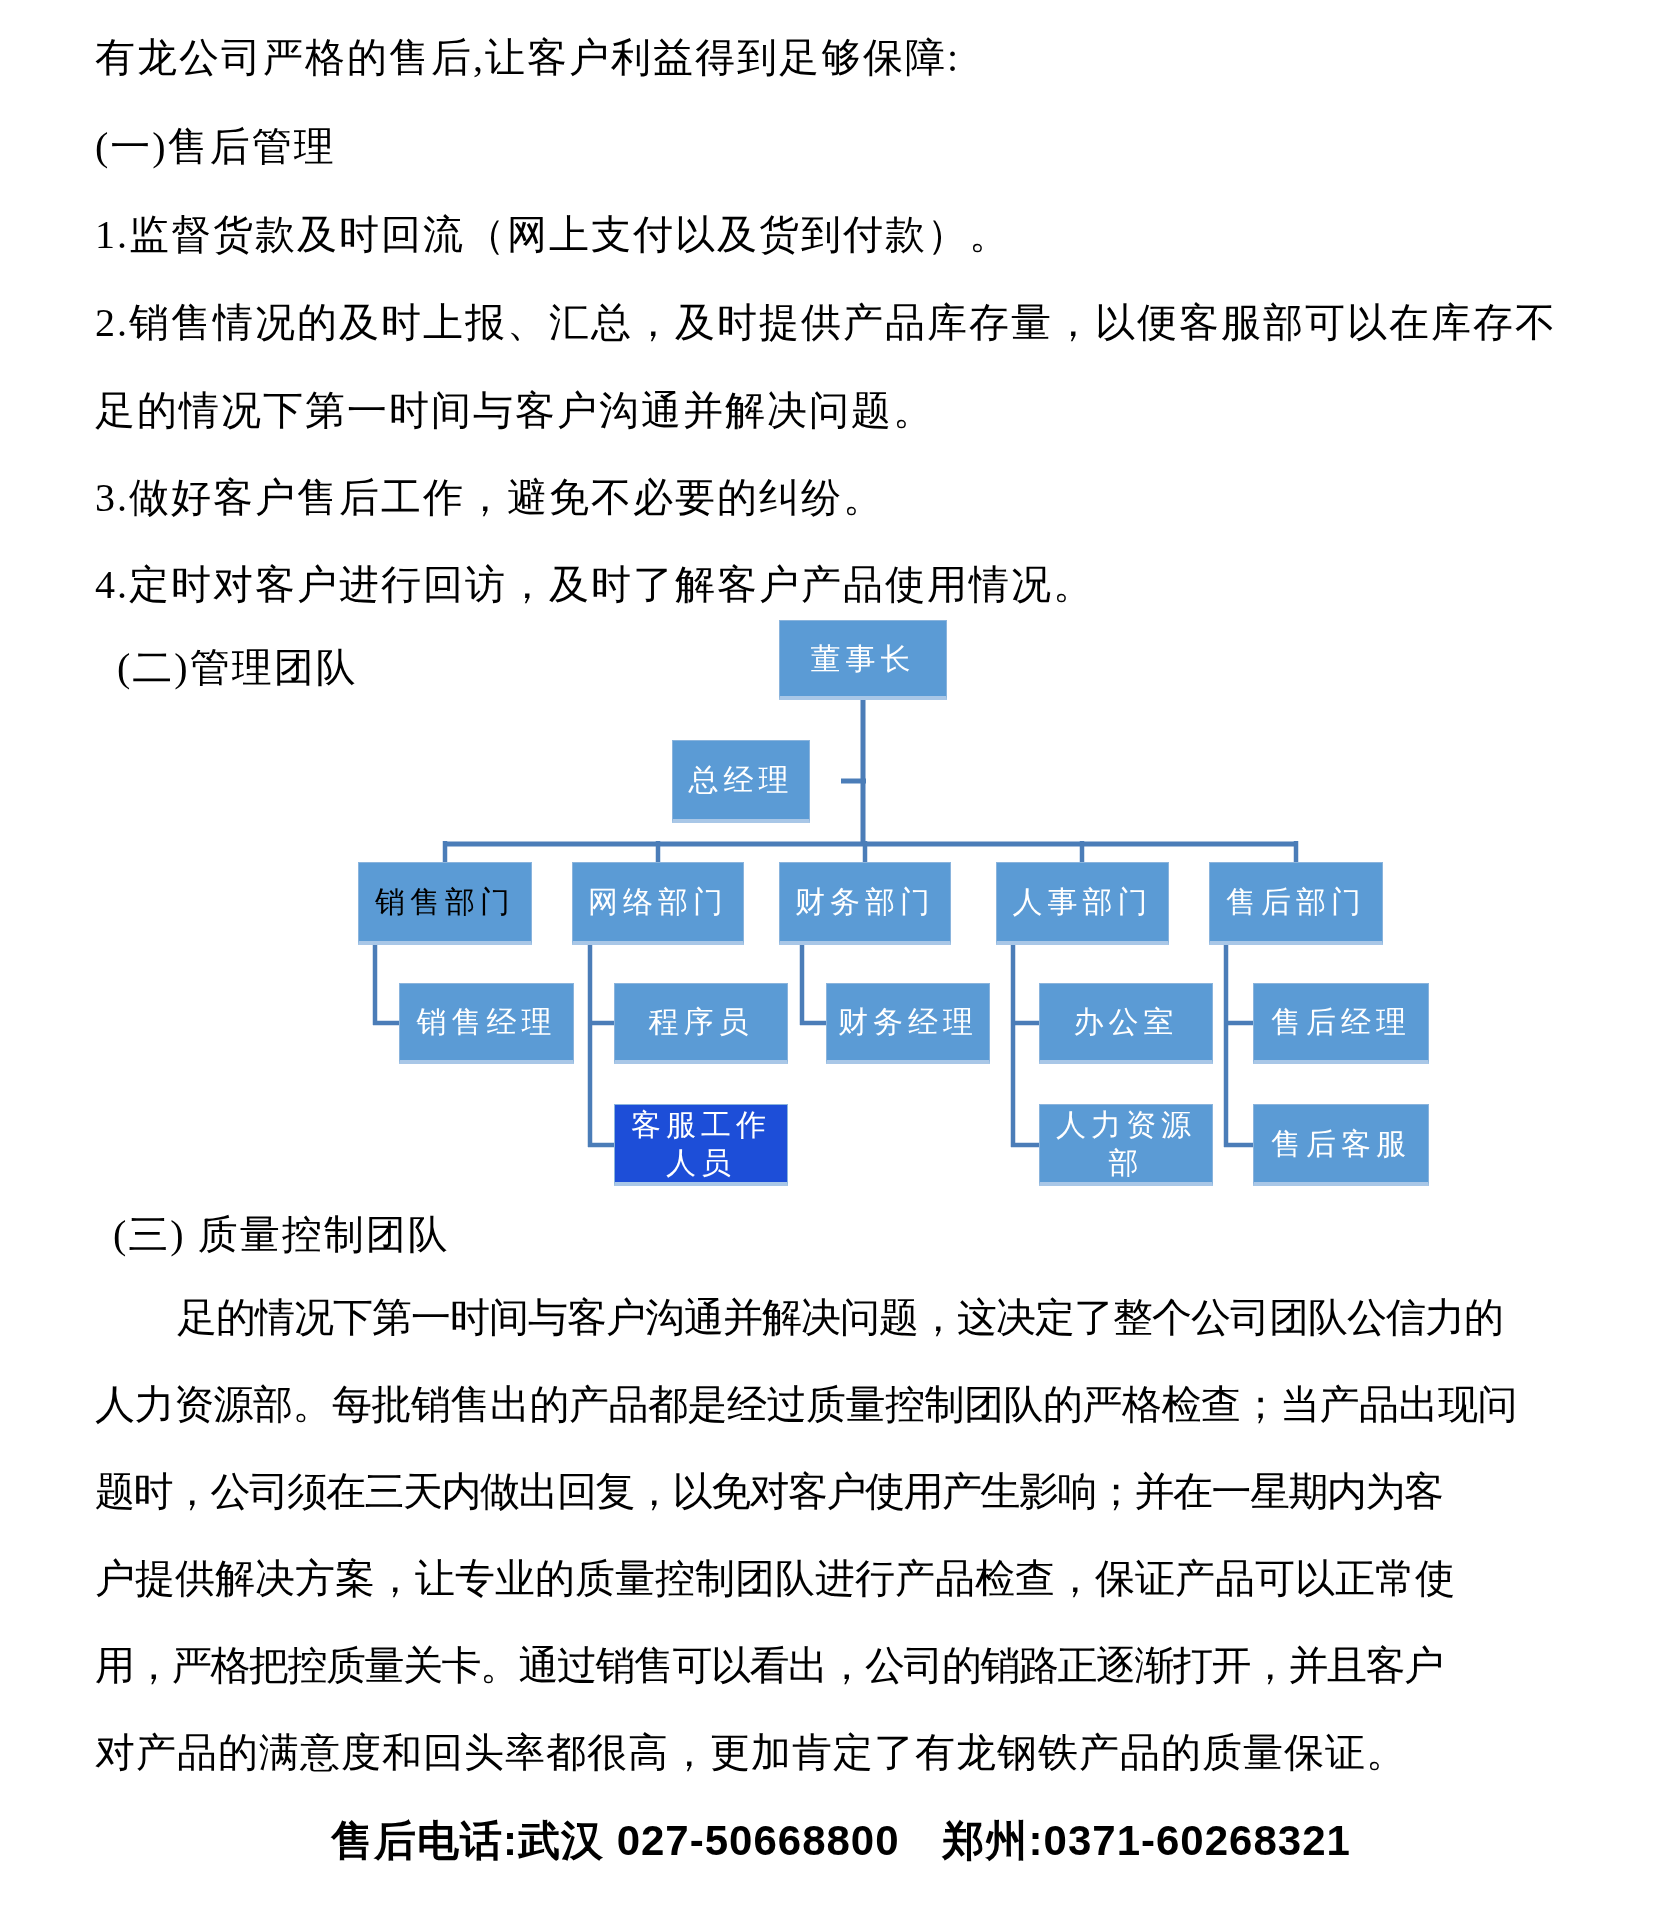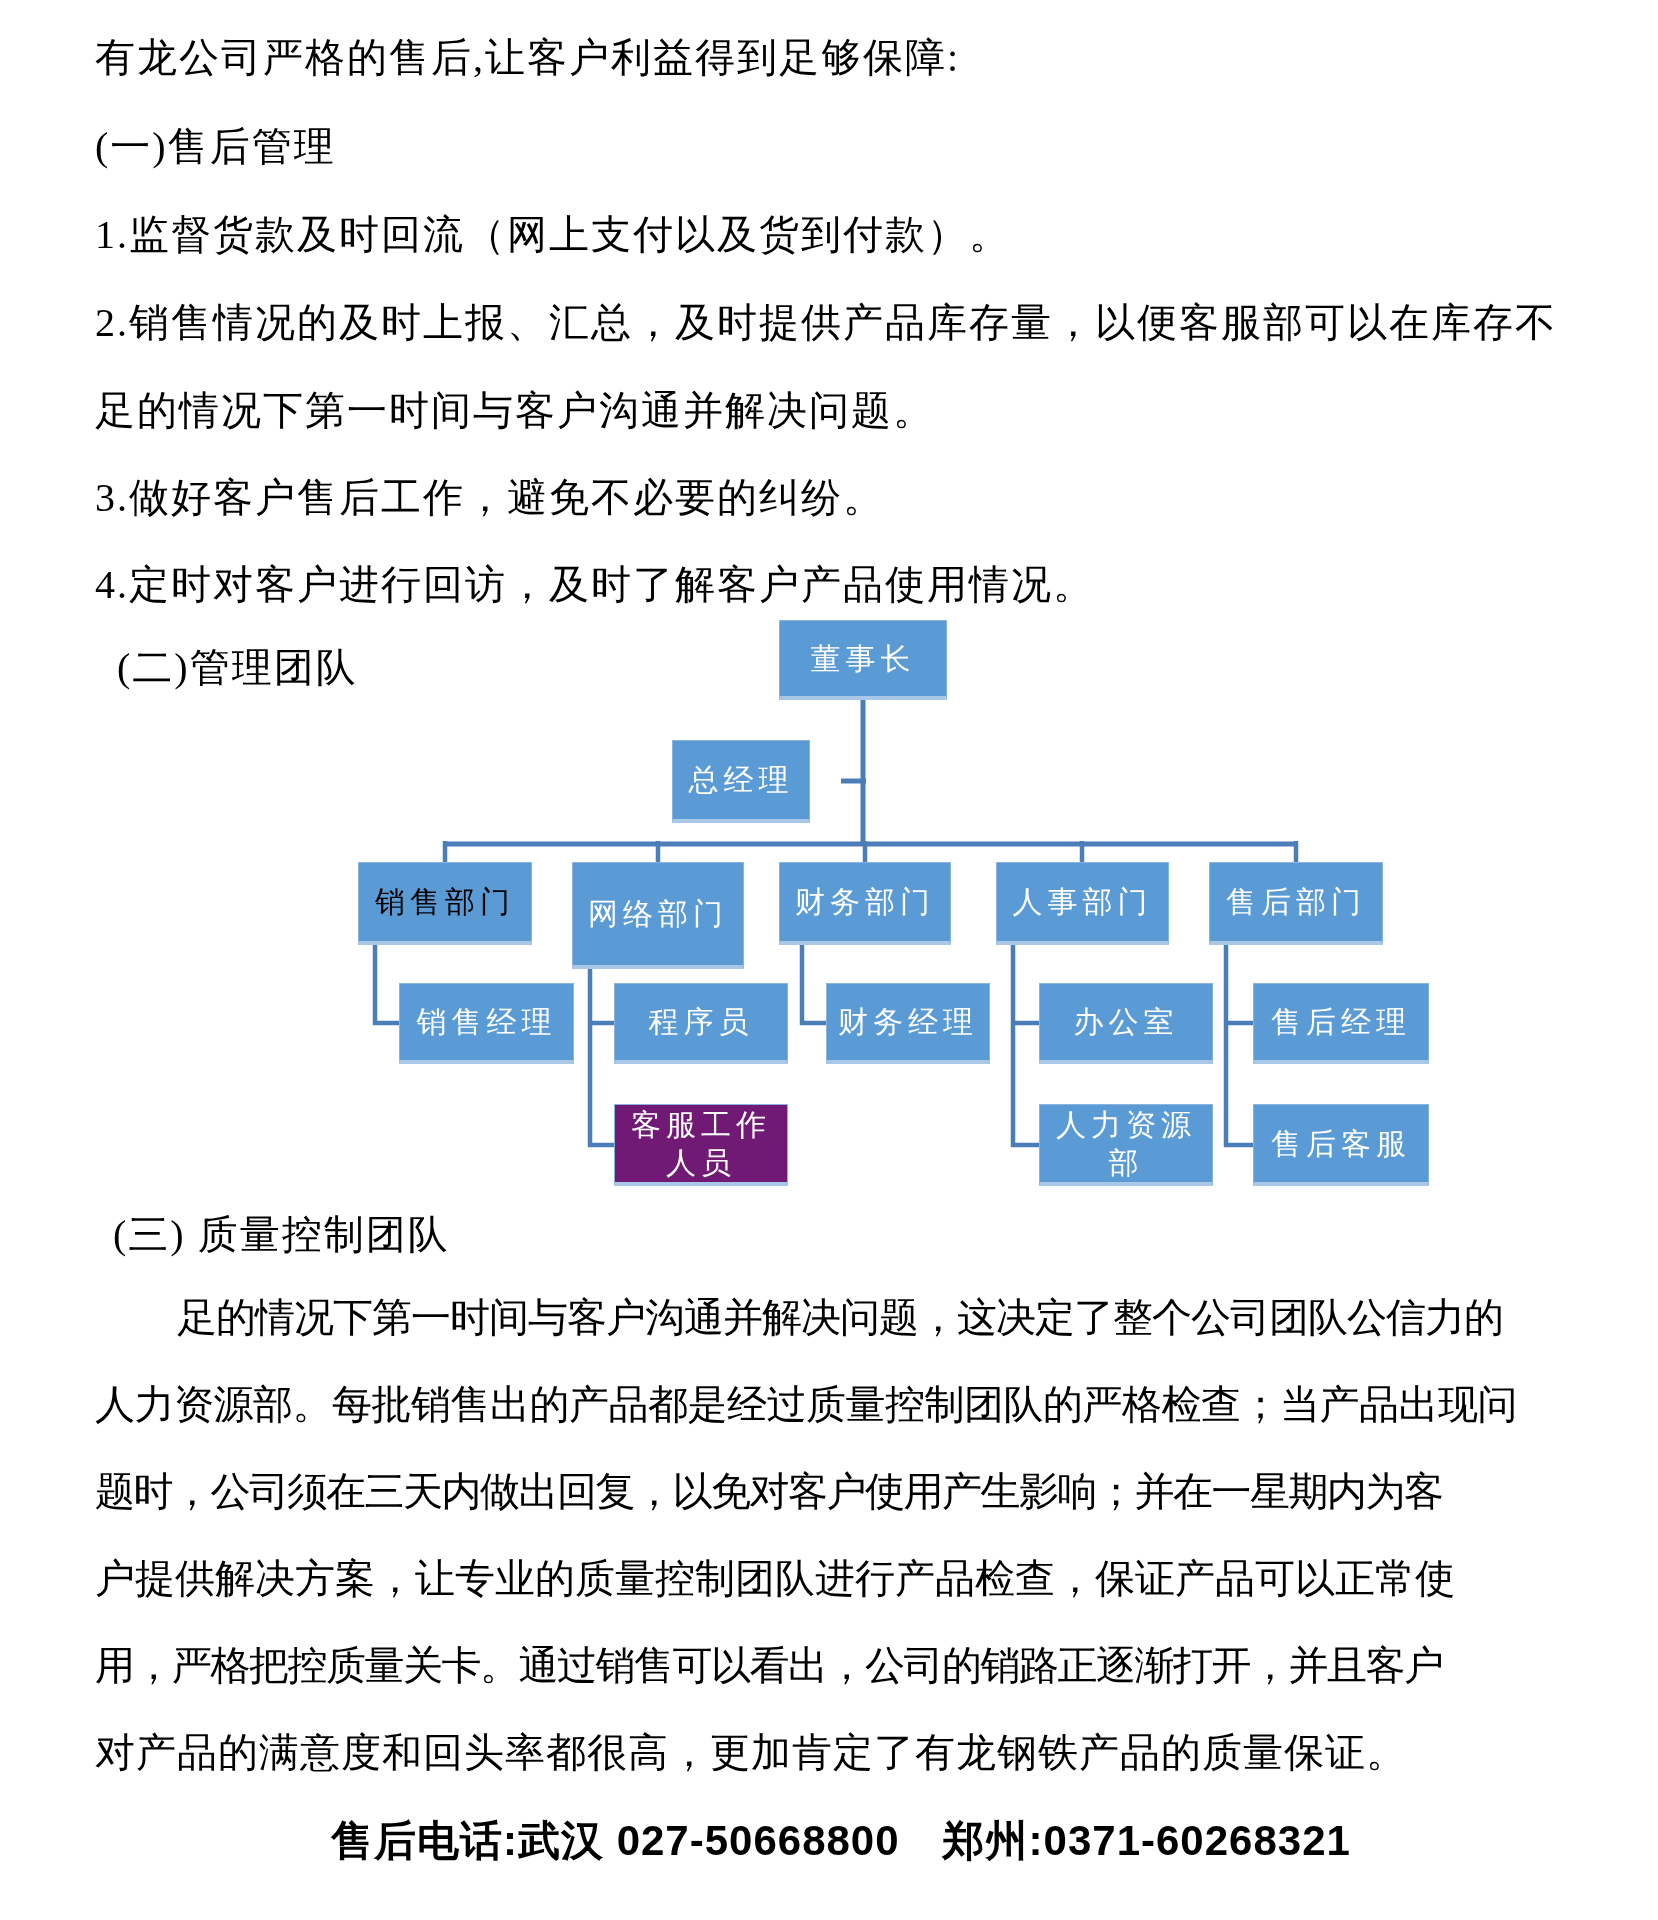--- a/index.html
+++ b/index.html
@@ -69,32 +69,32 @@
       <line x1="1226" y1="944" x2="1226" y2="1147" stroke-width="4.5"></line>
       <line x1="1224" y1="1023" x2="1255" y2="1023" stroke-width="4.5"></line>
       <line x1="1224" y1="1145" x2="1255" y2="1145" stroke-width="4.5"></line>
     </g>
   </svg>
 
   <div class="node" style="left: 779px; top: 620px; width: 168px; height: 80px; background: rgb(91, 155, 213); color: rgb(255, 255, 255);">董事长</div>
   <div class="node" style="left: 672px; top: 740px; width: 138px; height: 83px; background: rgb(91, 155, 213); color: rgb(255, 255, 255);">总经理</div>
 
   <div class="node" style="left: 358px; top: 862px; width: 174px; height: 83px; background: rgb(91, 155, 213); color: #000000;">销售部门</div>
-  <div class="node" style="left: 572px; top: 862px; width: 172px; height: 107px; background: rgb(91, 155, 213); color: rgb(255, 255, 255);">网络部门</div>
+  <div class="node" style="left: 572px; top: 862px; width: 172px; height: 83px; background: rgb(91, 155, 213); color: rgb(255, 255, 255);">网络部门</div>
   <div class="node" style="left: 779px; top: 862px; width: 172px; height: 83px; background: rgb(91, 155, 213); color: rgb(255, 255, 255);">财务部门</div>
   <div class="node" style="left: 996px; top: 862px; width: 173px; height: 83px; background: rgb(91, 155, 213); color: rgb(255, 255, 255);">人事部门</div>
   <div class="node" style="left: 1209px; top: 862px; width: 174px; height: 83px; background: rgb(91, 155, 213); color: rgb(255, 255, 255);">售后部门</div>
 
   <div class="node" style="left: 399px; top: 983px; width: 175px; height: 81px; background: rgb(91, 155, 213); color: rgb(255, 255, 255);">销售经理</div>
   <div class="node" style="left: 614px; top: 983px; width: 174px; height: 81px; background: rgb(91, 155, 213); color: rgb(255, 255, 255);">程序员</div>
   <div class="node" style="left: 826px; top: 983px; width: 164px; height: 81px; background: rgb(91, 155, 213); color: rgb(255, 255, 255);">财务经理</div>
   <div class="node" style="left: 1039px; top: 983px; width: 174px; height: 81px; background: rgb(91, 155, 213); color: rgb(255, 255, 255);">办公室</div>
   <div class="node" style="left: 1253px; top: 983px; width: 176px; height: 81px; background: rgb(91, 155, 213); color: rgb(255, 255, 255);">售后经理</div>
 
-  <div class="node" style="left: 614px; top: 1104px; width: 174px; height: 82px; background: #701a75; color: rgb(255, 255, 255);">客服工作人员</div>
+  <div class="node" style="left: 614px; top: 1104px; width: 174px; height: 82px; background: #1d4ed8; color: rgb(255, 255, 255);">客服工作人员</div>
   <div class="node" style="left: 1039px; top: 1104px; width: 174px; height: 82px; background: rgb(91, 155, 213); color: rgb(255, 255, 255);">人力资源部</div>
   <div class="node" style="left: 1253px; top: 1104px; width: 176px; height: 82px; background: rgb(91, 155, 213); color: rgb(255, 255, 255);">售后客服</div>
 
   <div class="tl" style="top:1212px;left:113px">(三) 质量控制团队</div>
   <div class="tl" style="top:1295px;left:95px;text-indent:82px;letter-spacing:-1px">足的情况下第一时间与客户沟通并解决问题，这决定了整个公司团队公信力的</div>
   <div class="tl" style="top:1382px;left:95px;letter-spacing:-0.5px">人力资源部。每批销售出的产品都是经过质量控制团队的严格检查；当产品出现问</div>
   <div class="tl" style="top:1469px;left:95px;letter-spacing:-1.5px">题时，公司须在三天内做出回复，以免对客户使用产生影响；并在一星期内为客</div>
   <div class="tl" style="top:1556px;left:95px;letter-spacing:0px">户提供解决方案，让专业的质量控制团队进行产品检查，保证产品可以正常使</div>
   <div class="tl" style="top:1643px;left:95px;letter-spacing:-1.5px">用，严格把控质量关卡。通过销售可以看出，公司的销路正逐渐打开，并且客户</div>
   <div class="tl" style="top:1730px;left:95px;letter-spacing:1px">对产品的满意度和回头率都很高，更加肯定了有龙钢铁产品的质量保证。</div>

